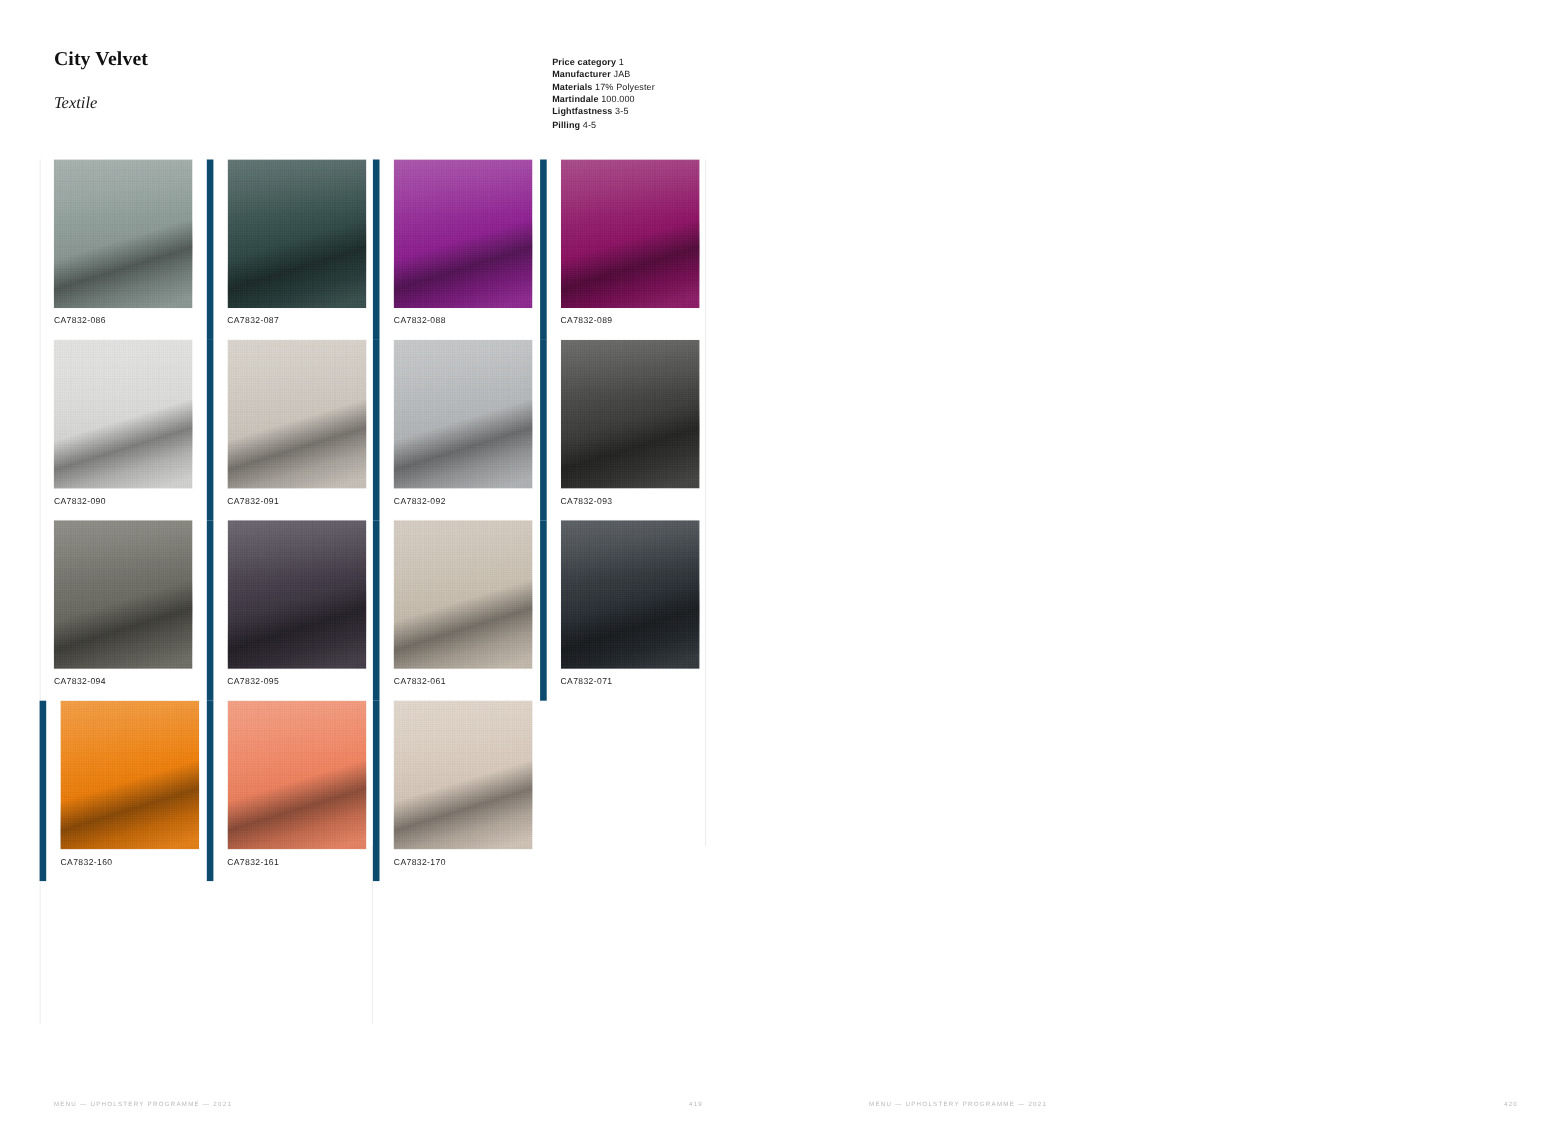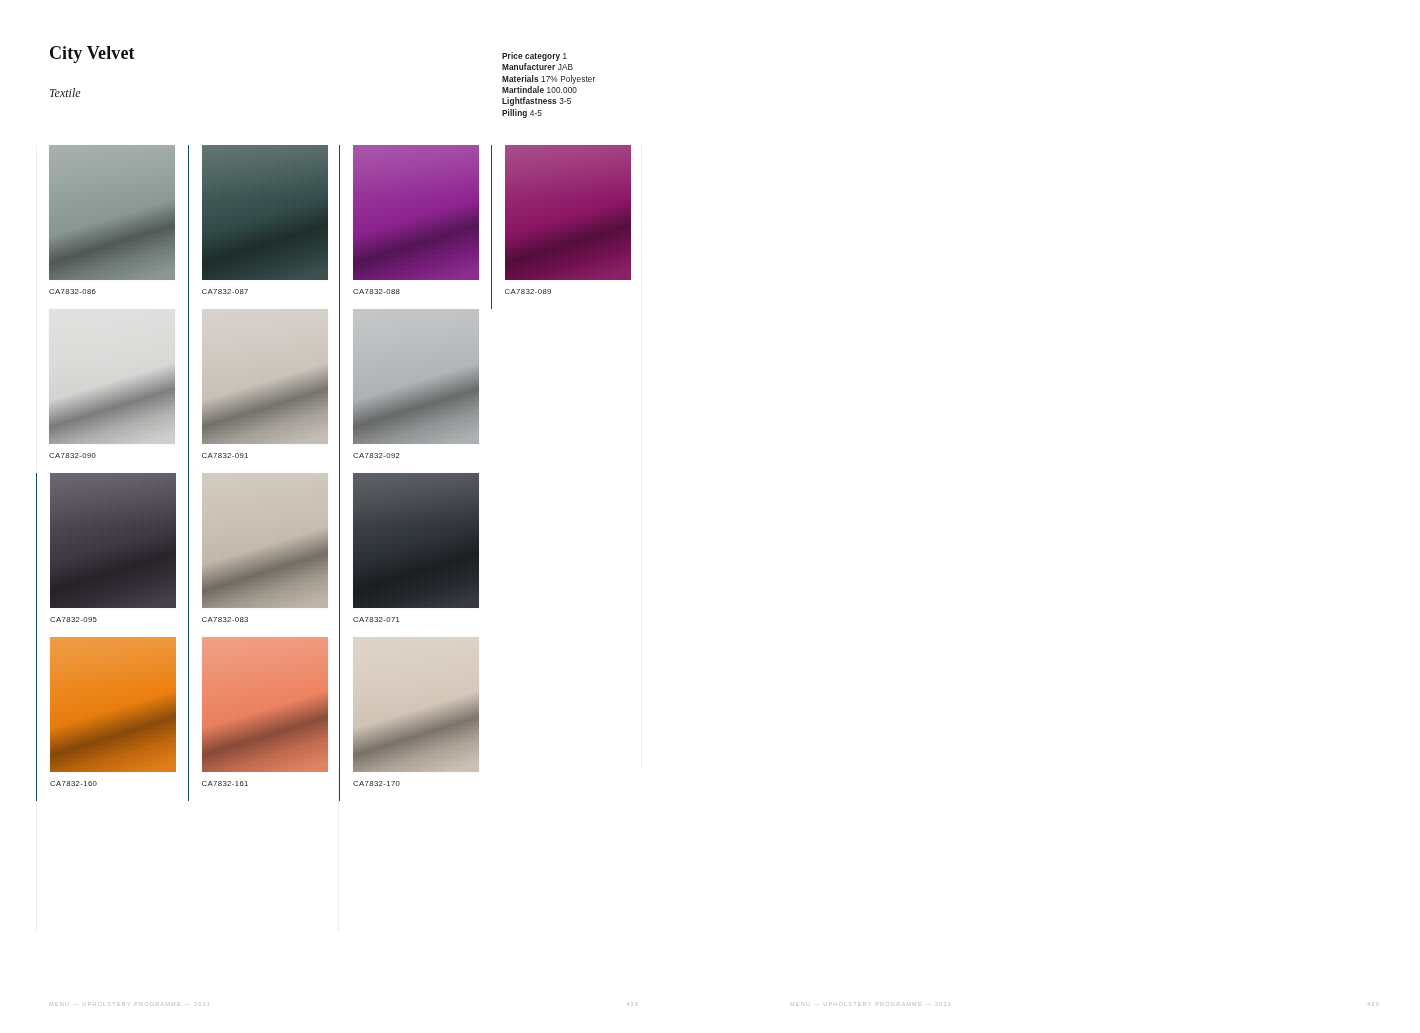--- a/index.html
+++ b/index.html
@@ -26,21 +26,21 @@
     font-weight: 700;
     font-size: 18px;
     letter-spacing: 0.1px;
     color: #111111;
     line-height: 1;
     margin: 0;
   }
   .subtitle {
     font-family: "Liberation Serif", serif;
     font-style: italic;
-    font-size: 12px;
+    font-size: 15px;
     color: #1a1a1a;
     margin: 0;
     padding-top: 24px;
   }
 
   .specs {
     position: absolute;
     left: 502px;
     top: 51px;
     font-size: 8.2px;
@@ -61,21 +61,21 @@
   }
   .row {
     display: flex;
     height: 164px;
     text-decoration: underline;
   }
   .cell {
     width: 151.5px;
     position: relative;
     padding-left: 13px;
-    border-left: 1px solid #0c4a6e;
+    border-left: 6px solid #0c4a6e;
   }
   .cell.empty { border-left: 1px solid #ededed; }
   .cell.noborder { border-left: none; }
 
   .swatch {
     width: 126px;
     height: 135px;
     position: relative;
     overflow: hidden;
     box-shadow: 0 0 0 0.5px rgba(0,0,0,0.045);
@@ -244,39 +244,57 @@
         </div>
         <div class="cell">
           <div class="swatch">
             <div class="base" style="background: rgb(181, 184, 186);"></div>
             <div class="fold"></div>
             <div class="sheen"></div>
             <div class="grain"></div>
           </div>
           <div class="code">CA7832-092</div>
         </div>
+        <div class="cell">
+          <div class="swatch">
+            <div class="base" style="background: rgb(59, 59, 57);"></div>
+            <div class="fold"></div>
+            <div class="sheen"></div>
+            <div class="grain"></div>
+          </div>
+          <div class="code">CA7832-093</div>
+        </div>
       </div>
       <div class="row">
+        <div class="cell noborder">
+          <div class="swatch">
+            <div class="base" style="background: rgb(106, 105, 97);"></div>
+            <div class="fold"></div>
+            <div class="sheen"></div>
+            <div class="grain"></div>
+          </div>
+          <div class="code">CA7832-094</div>
+        </div>
         <div class="cell">
           <div class="swatch">
             <div class="base" style="background: rgb(59, 52, 64);"></div>
             <div class="fold"></div>
             <div class="sheen"></div>
             <div class="grain"></div>
           </div>
           <div class="code">CA7832-095</div>
         </div>
         <div class="cell">
           <div class="swatch">
             <div class="base" style="background: rgb(201, 191, 176);"></div>
             <div class="fold"></div>
             <div class="sheen"></div>
             <div class="grain"></div>
           </div>
-          <div class="code">CA7832-083</div>
+          <div class="code">CA7832-061</div>
         </div>
         <div class="cell">
           <div class="swatch">
             <div class="base" style="background: rgb(39, 45, 51);"></div>
             <div class="fold"></div>
             <div class="sheen"></div>
             <div class="grain"></div>
           </div>
           <div class="code">CA7832-071</div>
         </div>

